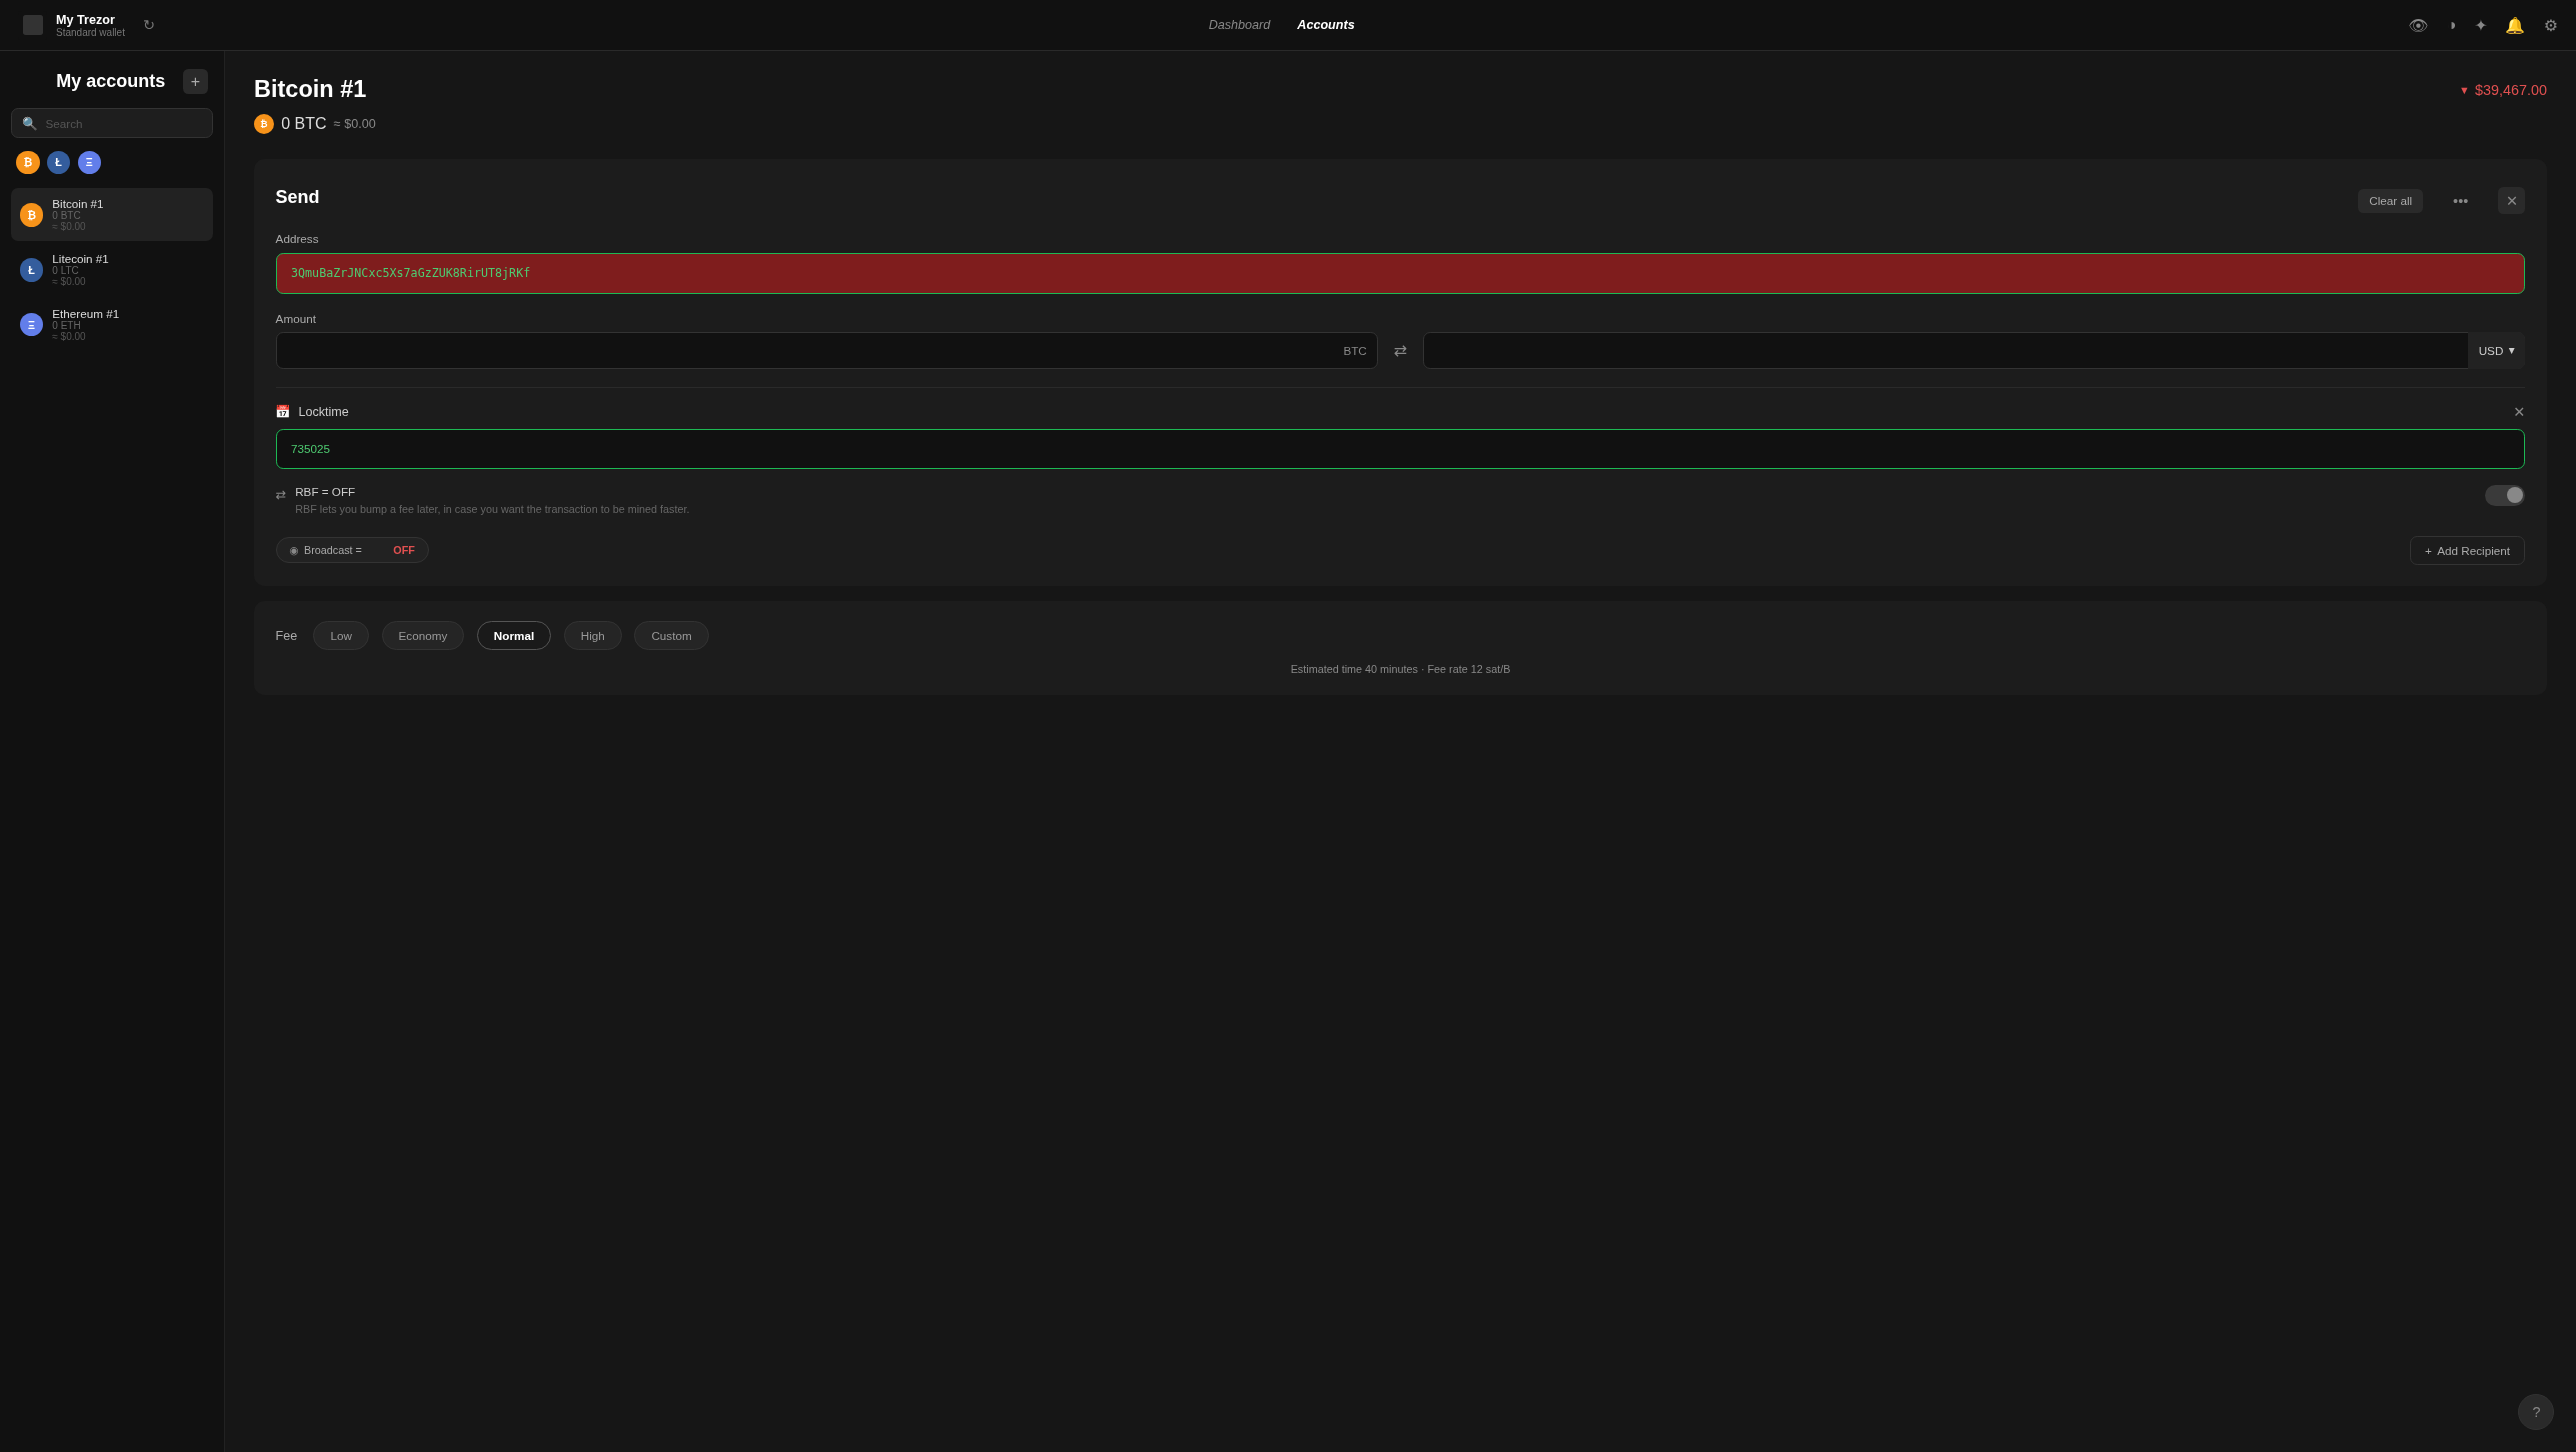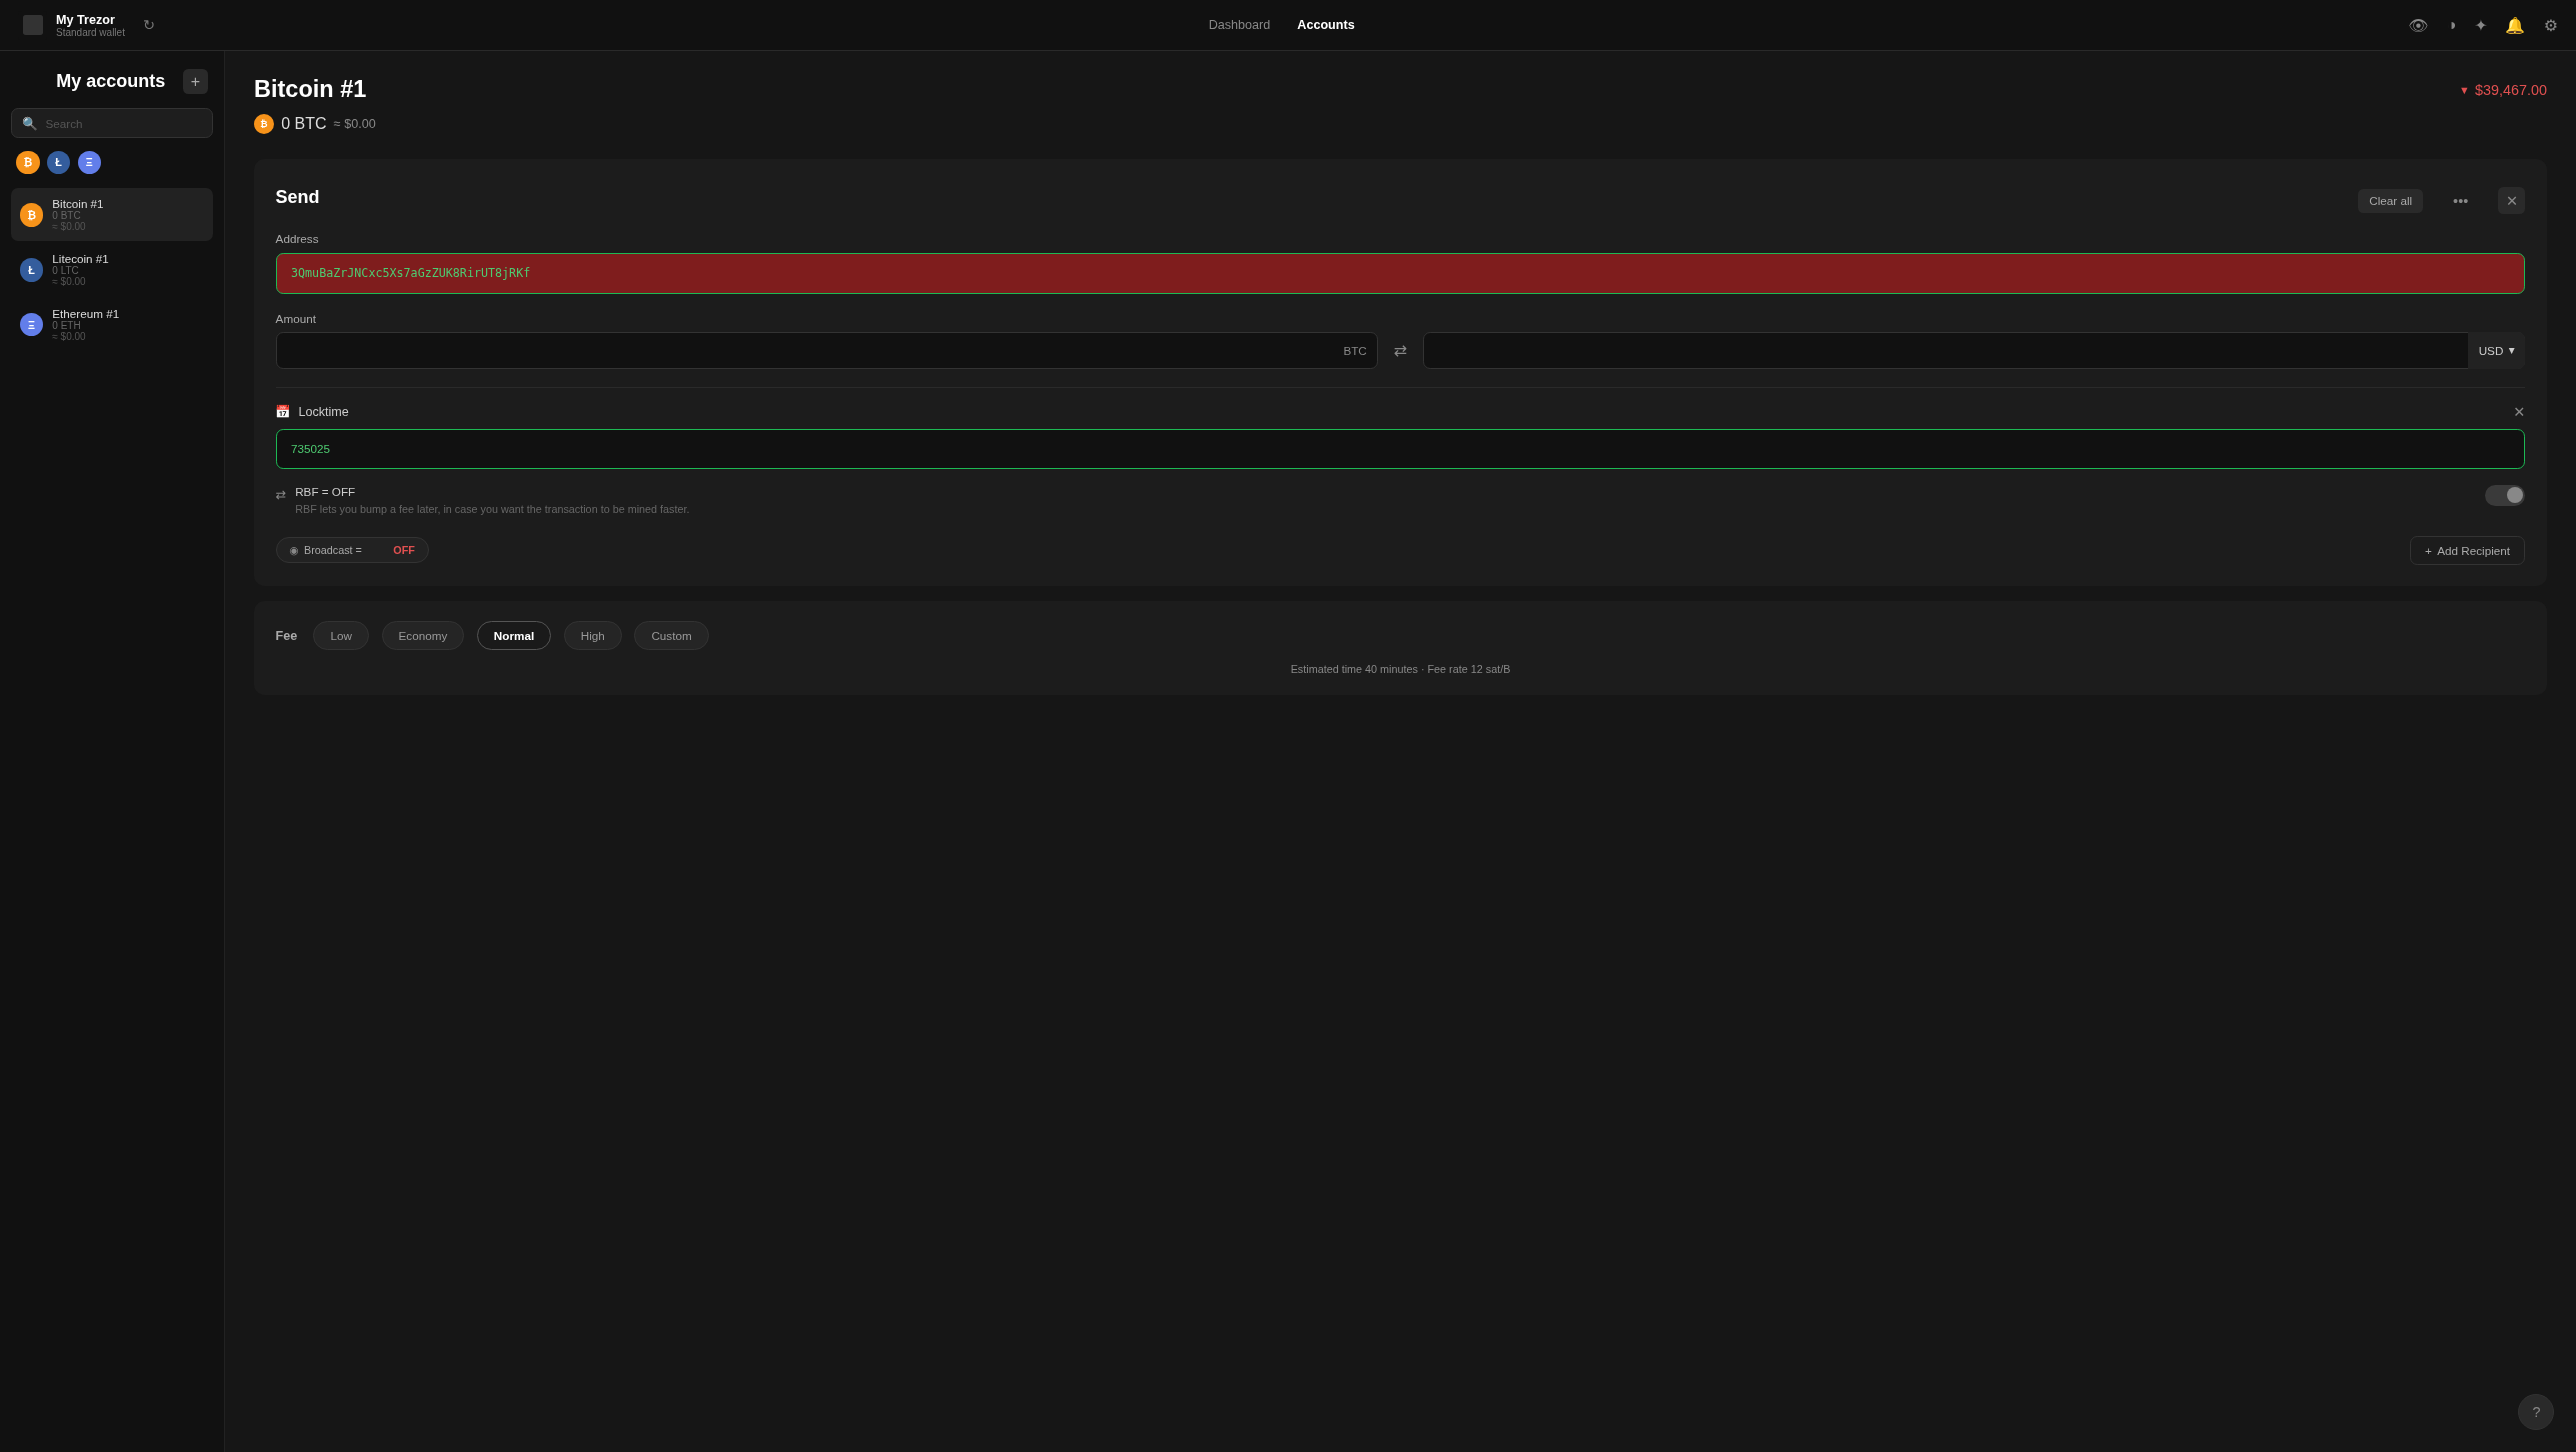--- a/index.html
+++ b/index.html
@@ -58,20 +58,21 @@
     .refresh-icon {
       margin-left: 9px;
       color: #777;
       font-size: 14.4px;
       cursor: pointer;
     }
     .topbar-nav {
       display: flex;
       align-items: center;
       gap: 27px;
+      font-style: italic;
     }
     .topbar-nav a {
       color: #888;
       text-decoration: none;
       font-size: 12.6px;
     }
     .topbar-nav a.active {
       color: #fff;
       font-weight: 600;
     }
@@ -539,21 +540,20 @@
     .fee-row {
       display: flex;
       align-items: center;
       gap: 12.6px;
       margin-bottom: 12.6px;
     }
     .fee-label {
       font-size: 12.6px;
       color: #aaa;
       margin-right: 3.6px;
-      font-weight: bold;
     }
     .fee-option {
       background: #252525;
       border: 0.9px solid #333;
       border-radius: 18px;
       padding: 7.2px 16px;
       font-size: 11.7px;
       color: #999;
       cursor: pointer;
       transition: all 0.15s;

